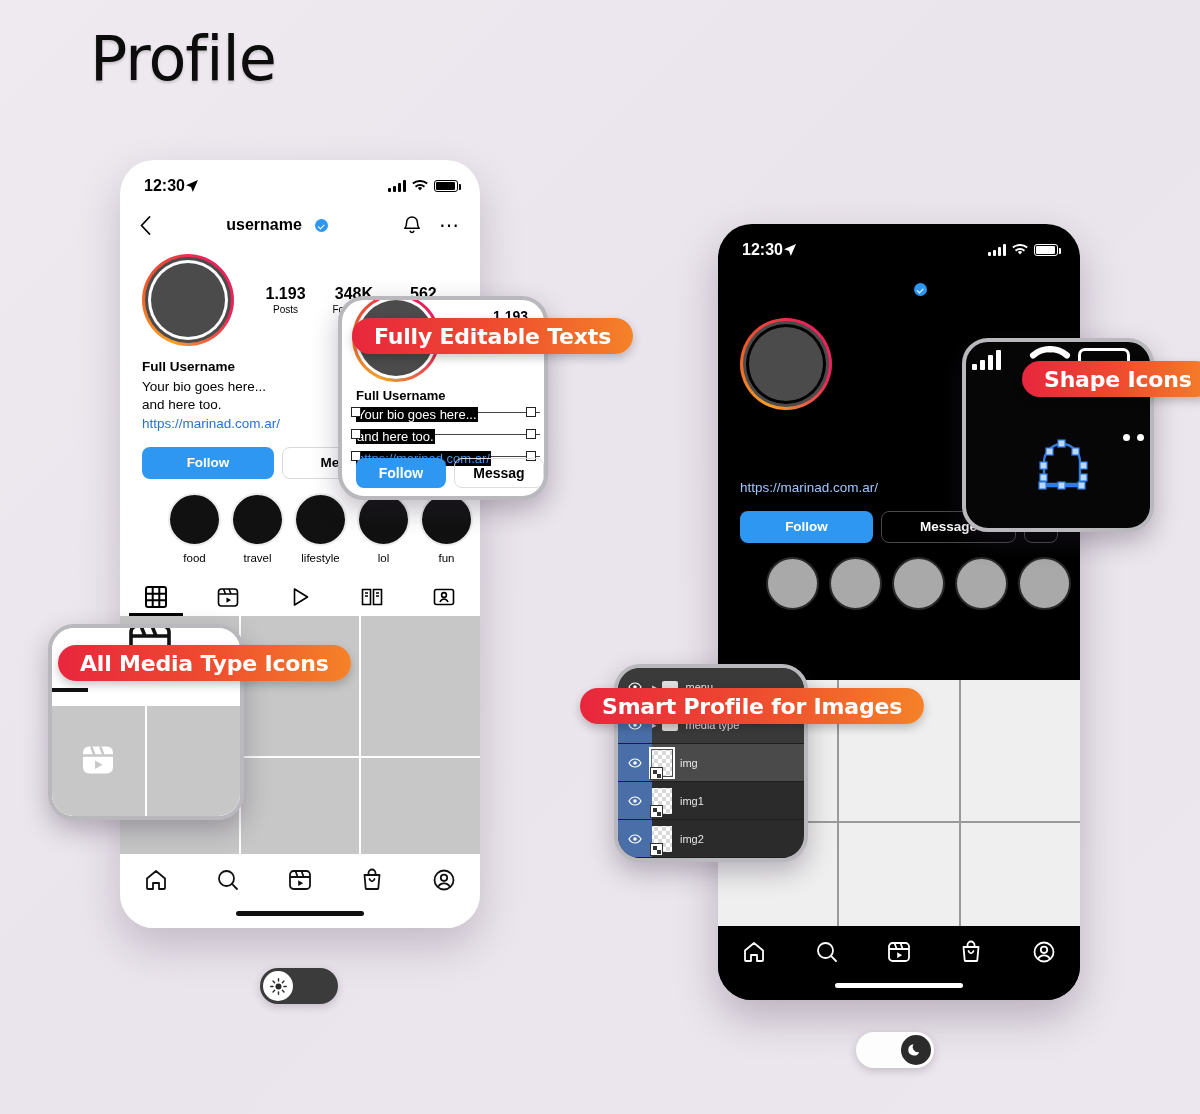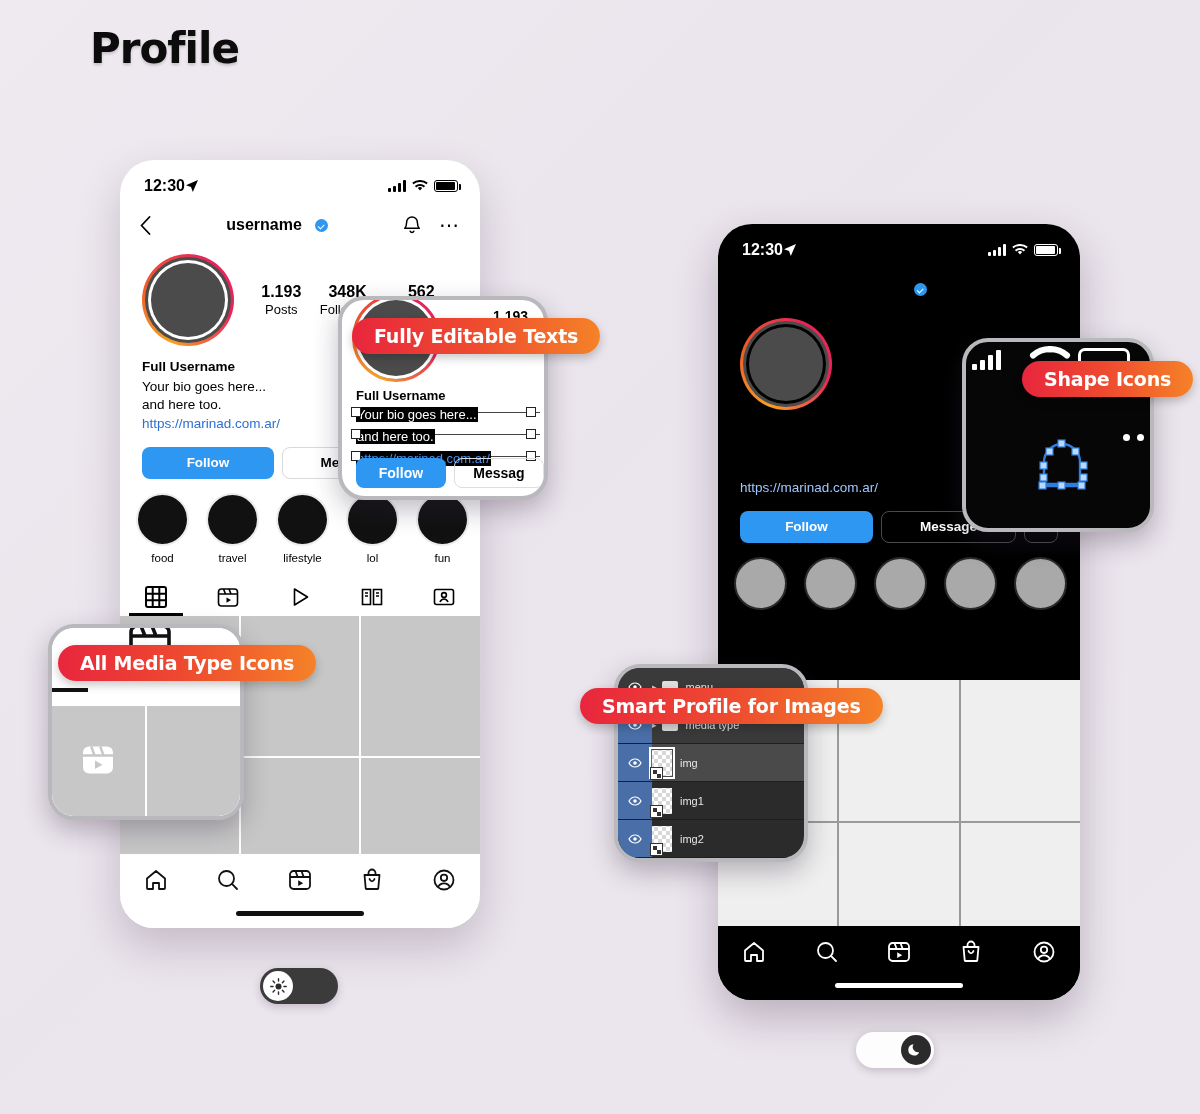--- a/index.html
+++ b/index.html
@@ -11,21 +11,21 @@
   }
   .stage {
     position: relative;
     width: 1200px; height: 1114px;
     background: linear-gradient(135deg,#efeaf0 0%,#eae4ec 45%,#ece7ee 100%);
   }
 
   
   .page-title {
     position: absolute; left: 90px; top: 28px;
-    font-size: 42px; font-weight: 700; letter-spacing: -1px;
+    font-size: 62px; font-weight: 400; letter-spacing: -1px;
     color: #0c0c0c; line-height: 1;
     font-family: "DejaVu Sans", sans-serif;
     text-shadow: 0 2px 3px rgba(0,0,0,.18);
   }
 
   
   .phone {
     position: absolute;
     border-radius: 34px;
     overflow: hidden;
@@ -72,39 +72,39 @@
   
   .profrow { display:flex; align-items:center; padding: 8px 22px 0; gap: 18px; }
   .avatar { width:92px; height:92px; border-radius:50%; padding:3px;
     background: conic-gradient(from 200deg,#f7a025,#f05a28,#e8245a,#e8245a,#f7a025);
     flex:none; }
   .avatar span { display:block; width:100%; height:100%; border-radius:50%; border:3px solid transparent; background:#4b4b4b; }
   .light .avatar span { box-shadow: 0 0 0 3px #fff inset; }
   .dark .avatar span { box-shadow: 0 0 0 3px #000 inset; }
   .stats { flex:1; display:flex; justify-content:space-around; text-align:center; }
   .stat-num { font-size:16px; font-weight:700; }
-  .stat-lbl { font-size:13px; margin-top:1px; }
+  .stat-lbl { font-size:10px; margin-top:1px; }
 
   .bio { padding: 12px 22px 0; font-size:13.5px; line-height:1.35; }
   .bio .name { font-weight:700; font-size:13.5px; margin-bottom:2px; }
   .bio .link { color:#2b6fd6; }
   .dark .bio .link { color:#9fc7ff; }
 
   .actions { display:flex; gap:8px; padding: 14px 22px 0; }
   .btn { height:32px; border-radius:8px; font-size:13.5px; font-weight:700;
          display:flex; align-items:center; justify-content:center; }
   .btn-follow { flex:1.05; background:#2d97f2; color:#fff; }
   .btn-msg { flex:1.05; }
   .btn-more { width:34px; }
   .light .btn-msg, .light .btn-more { border:1px solid #d9d9d9; color:#000; background:#fff; }
   .dark .btn-msg, .dark .btn-more { border:1px solid #4a4a4a; color:#fff; background:#000; }
   .btn-more::after { content:""; width:8px; height:8px; border-right:1.6px solid currentColor; border-bottom:1.6px solid currentColor; transform:rotate(45deg) translate(-2px,-2px); }
 
   
-  .highlights { display:flex; padding: 14px 16px 0; gap: 17px; }
+  .highlights { display:flex; padding: 14px 16px 0; gap: 10px; margin-left: 32px; }
   .hl { flex:1; text-align:center; }
   .hl-c { width:53px; height:53px; border-radius:50%; margin:0 auto; }
   .light .hl-c { background:#111; border:2px solid #ececec; }
   .dark .hl-c { background:#a9a9a9; border:2px solid #2a2a2a; }
   .hl-l { font-size:11.5px; margin-top:6px; }
 
   
   .tabstrip { display:flex; margin-top:14px; }
   .tabstrip > div { flex:1; display:flex; align-items:center; justify-content:center; height:38px; position:relative; }
   .tabstrip .active::after { content:""; position:absolute; bottom:0; left:12%; right:12%; height:2.5px; background: currentColor; }
@@ -124,21 +124,21 @@
   .dark .bottombar { background:#000; }
   .homebar { position:absolute; bottom:12px; left:50%; transform:translateX(-50%);
     width:128px; height:5px; border-radius:3px; }
   .light .homebar { background:#111; }
   .dark .homebar { background:#fff; }
 
   
   .badge {
     position:absolute; height:36px; padding:0 22px; border-radius:18px;
     background: linear-gradient(90deg,#e8263d 0%, #ee4b2f 50%, #f58228 100%);
-    color:#fff; font-size:19px; font-weight:700; letter-spacing:-.2px;
+    color:#fff; font-size:22px; font-weight:700; letter-spacing:-.2px;
     display:flex; align-items:center; white-space:nowrap;
     box-shadow: 0 4px 10px rgba(0,0,0,.22);
     font-family: "DejaVu Sans", sans-serif;
     z-index: 60;
   }
 
   
   .inset {
     position:absolute; border-radius:26px; overflow:hidden;
     border:4px solid #b9b9bd;

